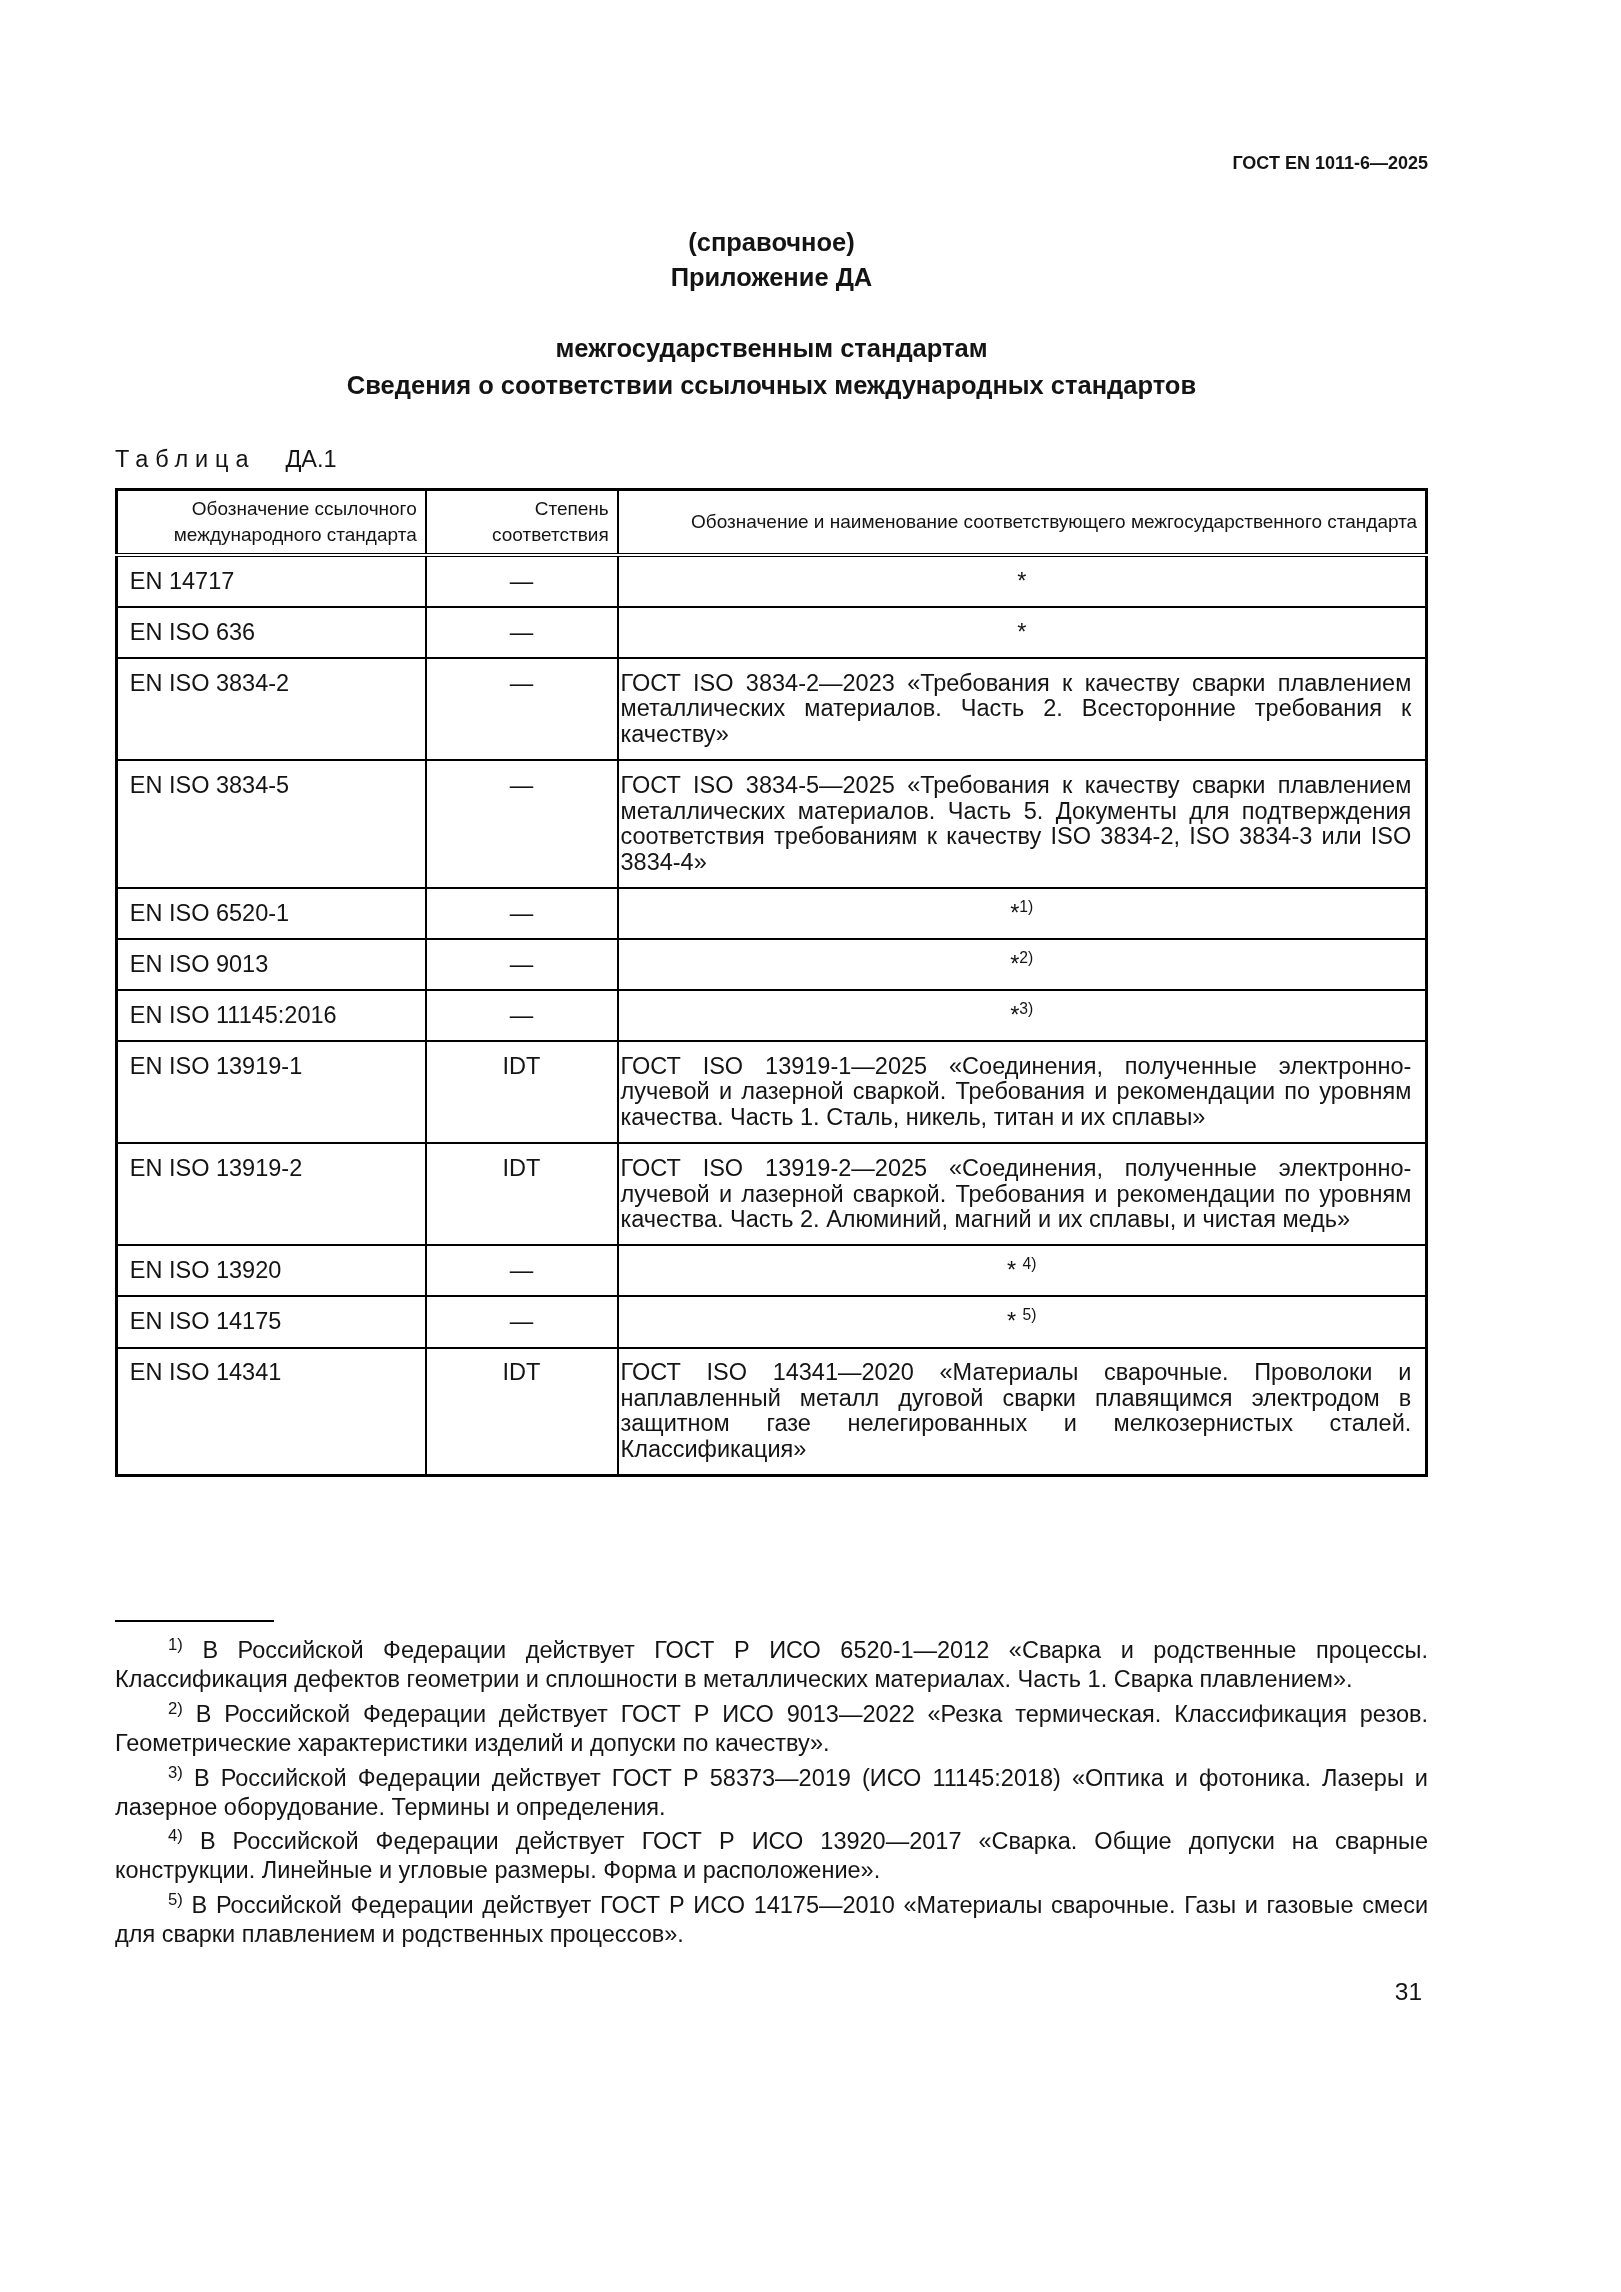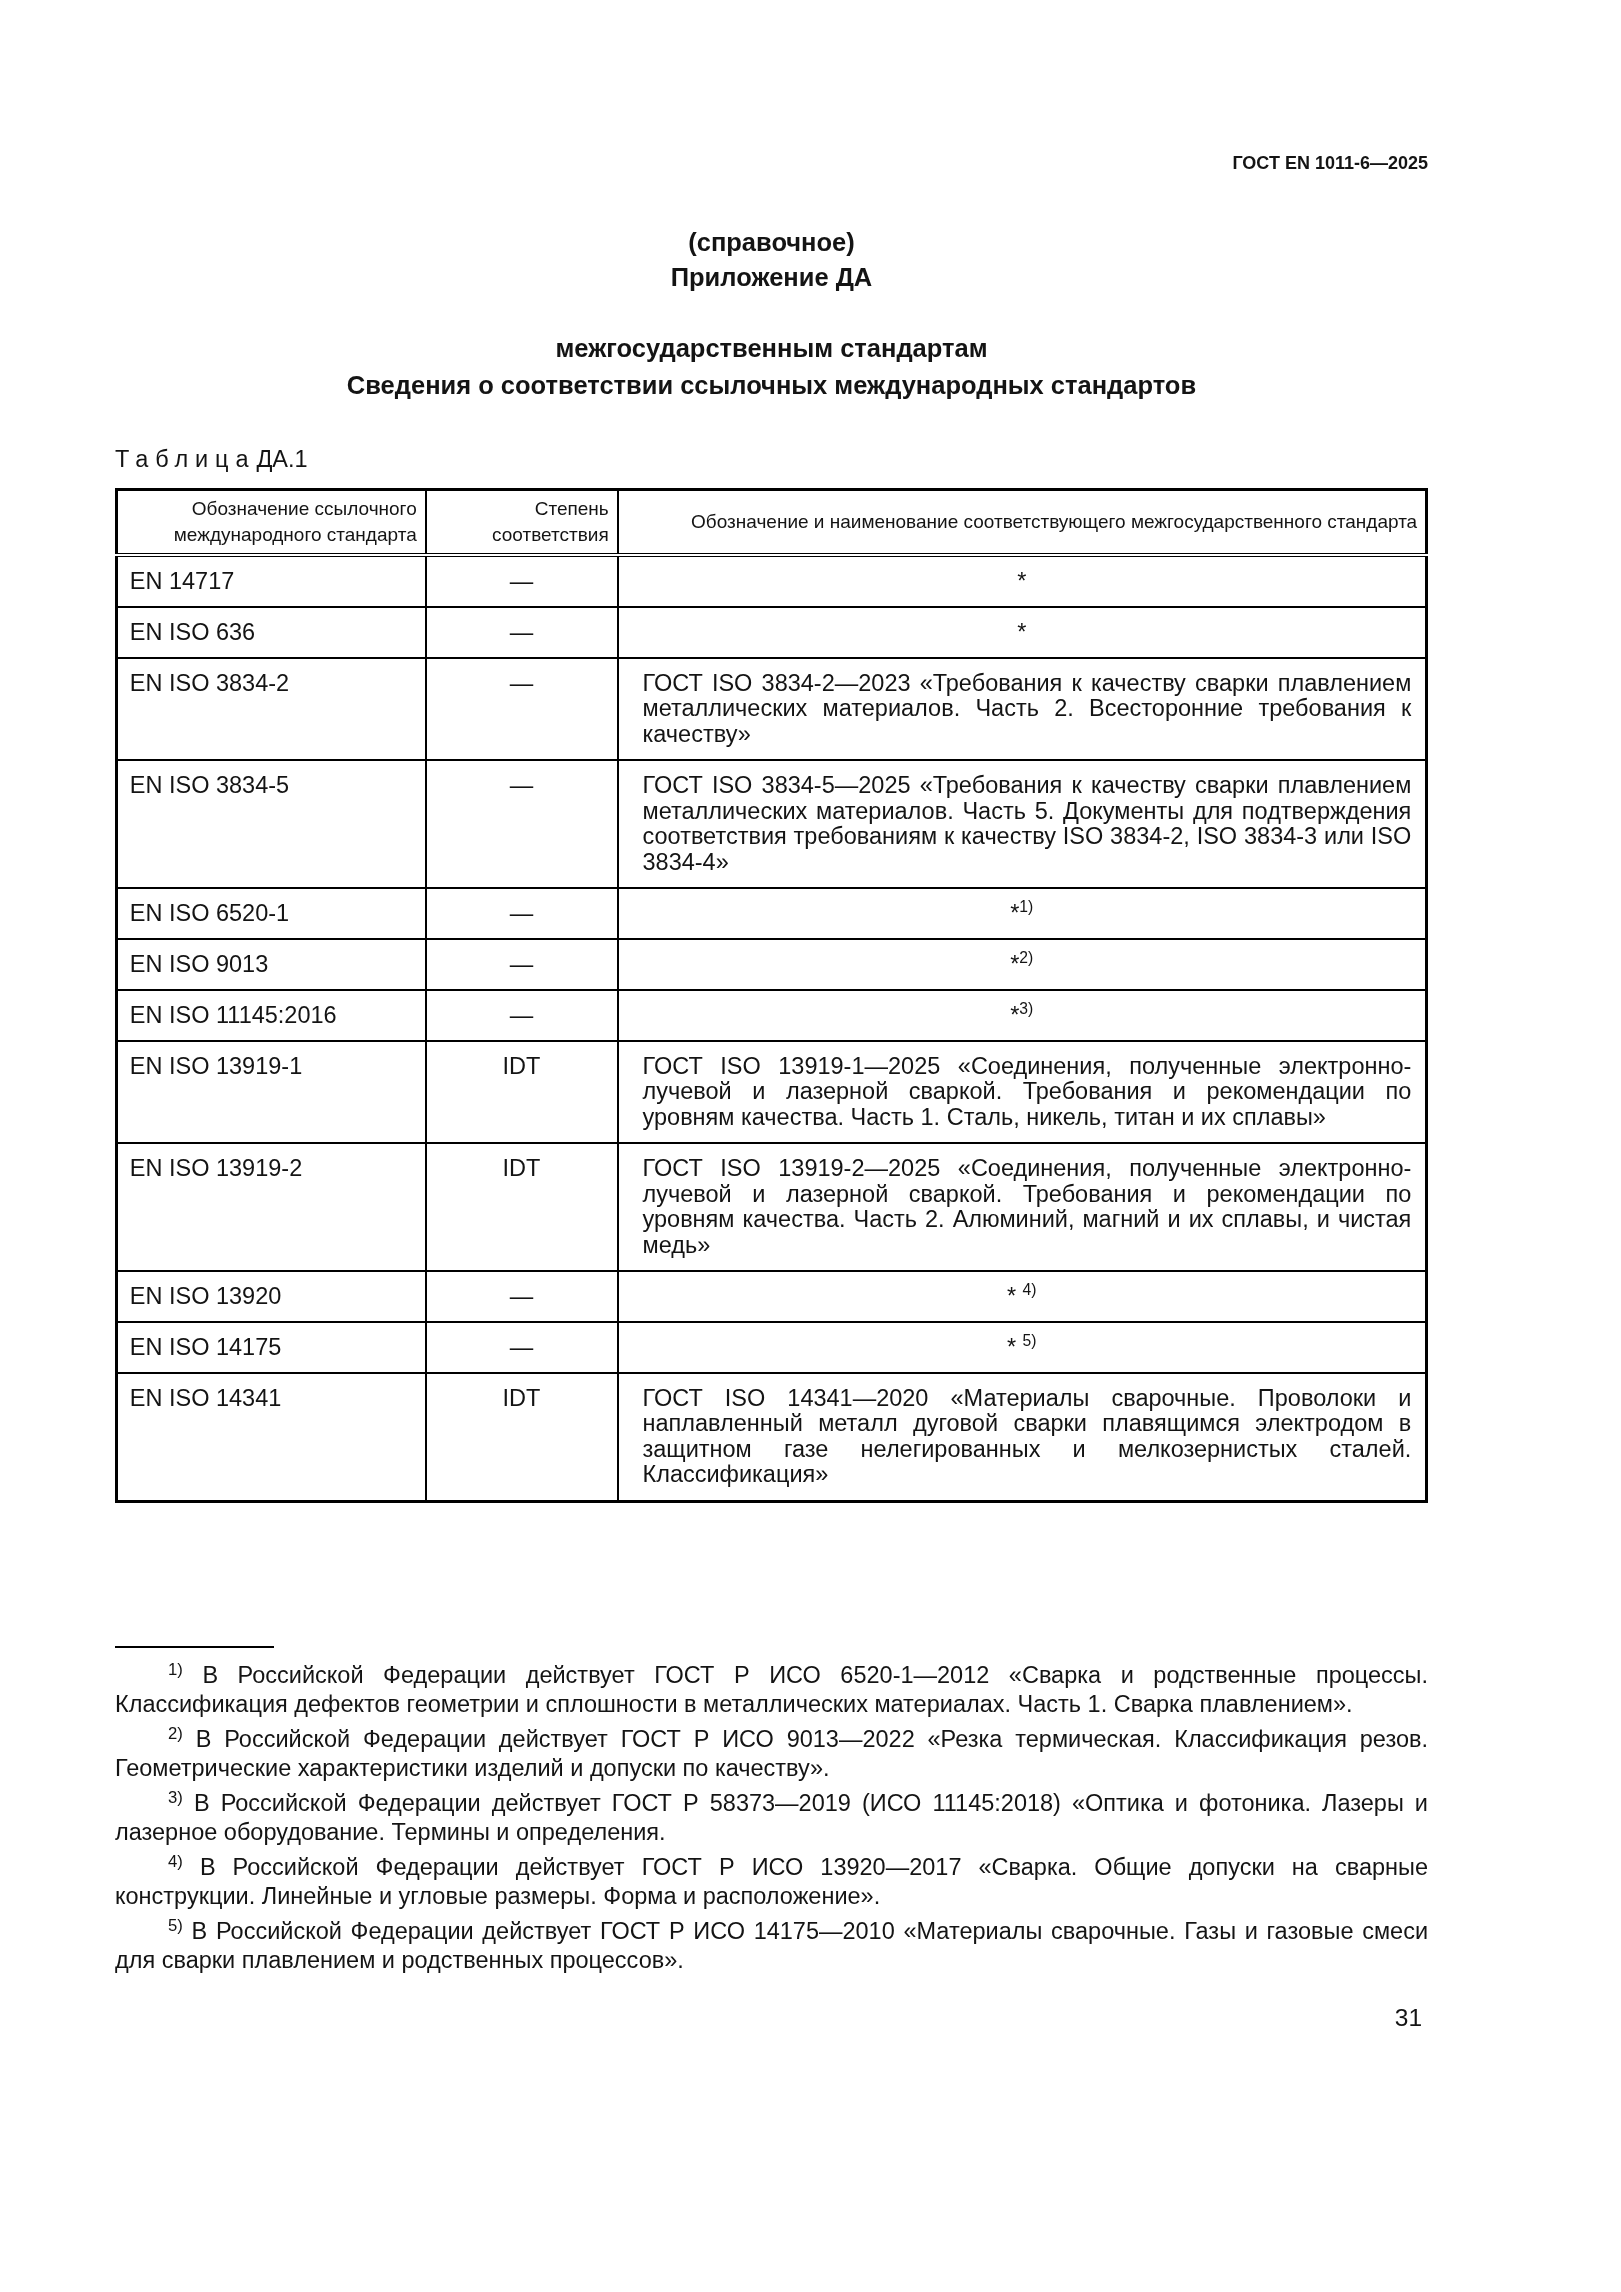--- a/index.html
+++ b/index.html
@@ -39,21 +39,21 @@
     font-weight: bold;
     font-size: 25.5px;
     line-height: 37px;
   }
   .table-caption {
     margin-top: 43px;
     font-size: 23.5px;
     line-height: 25.5px;
   }
   .table-caption .cap-word { letter-spacing: 6.9px; }
-  .table-caption .cap-num { margin-left: 1px; }
+  .table-caption .cap-num { margin-left: 30px; }
 
   table.std-table {
     margin-top: 15.7px;
     width: 100%;
     border-collapse: collapse;
     table-layout: fixed;
     border: 3.9px solid #000;
   }
   table.std-table th {
     border: 2px solid #000;
@@ -69,21 +69,21 @@
     border: 2px solid #000;
     border-top: 2.9px solid #000;
     font-size: 23.5px;
     line-height: 25.5px;
     vertical-align: top;
     padding: 11.8px 11.8px;
   }
   td.c-std  { text-align: left; padding-left: 17.6px; white-space: nowrap; }
   td.c-deg  { text-align: center; }
   td.c-match.center { text-align: center; }
-  td.c-match.just   { text-align: justify; padding-left: 24px; padding-right: 13.7px; }
+  td.c-match.just   { text-align: justify; padding-left: 2px; padding-right: 13.7px; }
   td.c-match sup, .footnote sup {
     font-size: 15.7px;
     line-height: 0;
     vertical-align: 8.8px;
   }
 
   .footnote-sep {
     margin-top: 143px;
     width: 159px;
     border-top: 2.9px solid #000;

